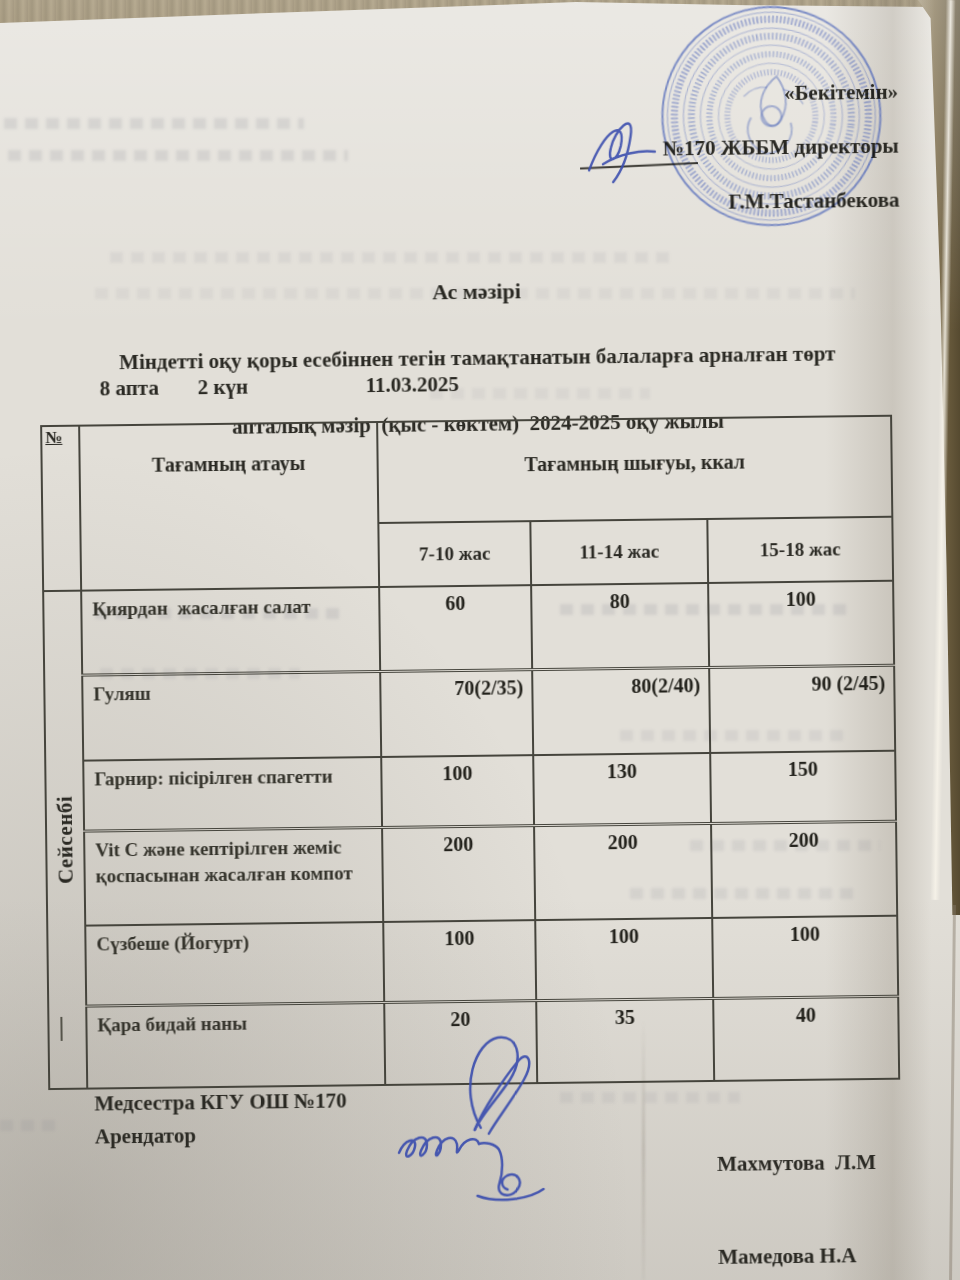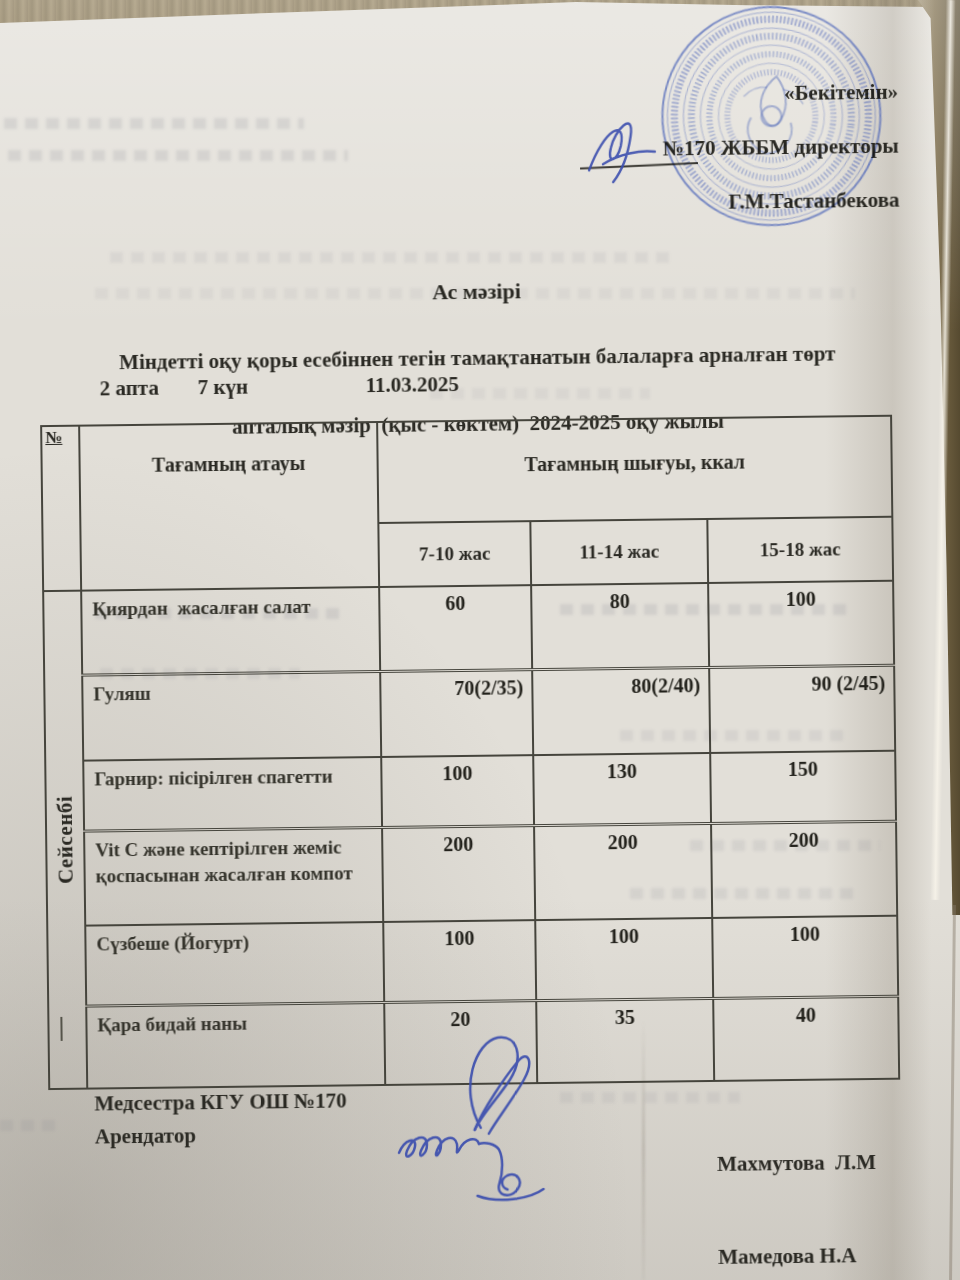--- a/index.html
+++ b/index.html
@@ -141,22 +141,22 @@
     <path d="M6,66 C22,24 44,14 38,42 C34,58 24,60 28,44 C32,26 52,6 48,32 C45,52 38,68 30,78 M20,60 C36,50 58,46 72,48" fill="none" stroke="#3b4eae" stroke-width="2.4" stroke-linecap="round" opacity=".9"></path>
   </svg>
 
   <div class="title-block">
     <div class="title-l1">Ас мәзірі</div>
     <div class="title-l2">Міндетті оқу қоры есебіннен тегін тамақтанатын балаларға арналған төрт</div>
     <div class="title-l3">апталық мәзір  (қыс - көктем)  2024-2025 оқу жылы</div>
   </div>
 
   <div class="date-row">
-    <span class="week">2 апта</span>
-    <span class="dayno">7 күн</span>
+    <span class="week">8 апта</span>
+    <span class="dayno">2 күн</span>
     <span class="date">11.03.2025</span>
   </div>
 
   <table class="menu">
     <colgroup>
       <col class="c-no">
         <col class="c-dish">
         <col class="c-a1">
         <col class="c-a2">
         <col class="c-a3">

